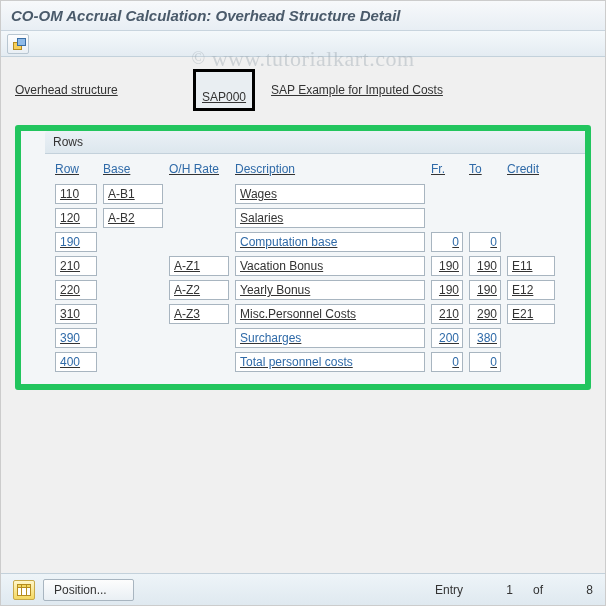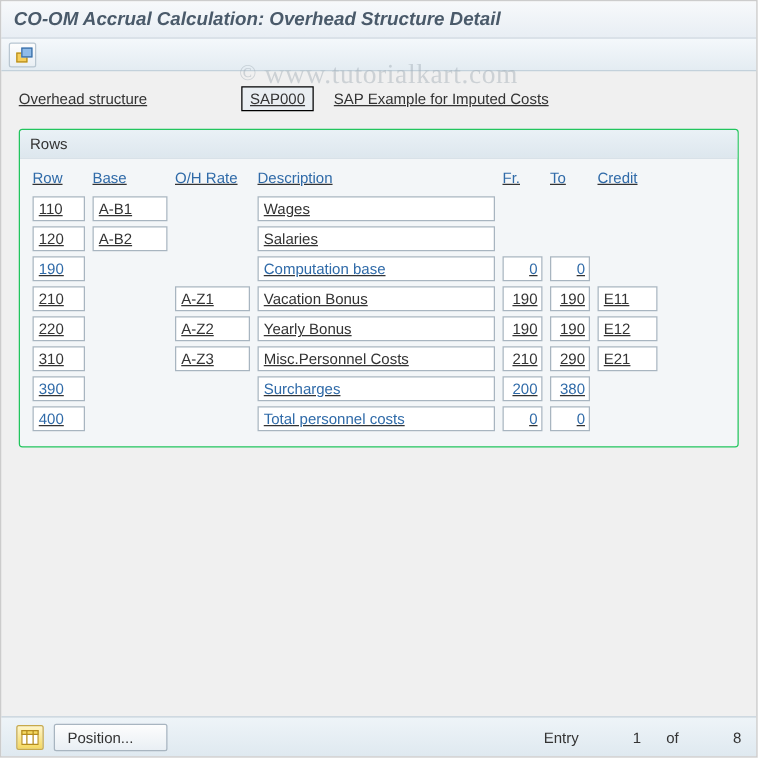--- a/index.html
+++ b/index.html
@@ -54,35 +54,36 @@
     background:#8fbbe8; border:1px solid #3a6ea5;
   }
 
   .content {
     padding: 12px 14px 0 14px;
   }
   .ov-row { display:flex; align-items:center; gap:8px; margin-bottom:14px;text-decoration:underline;}
   .ov-label { width: 170px; }
   .ro-field {
     background:#e9eef2;
-    border:1px solid #000000;
-    padding:2px 6px;
+    border:3px solid #000000;
+    padding:18px 6px;
     min-width:54px;
     height:20px;
     line-height:15px;
     display:inline-block;
   }
   .ov-desc { margin-left: 8px; }
 
   .panel {
-    border:1px solid #22c55e;
+    border:6px solid #22c55e;
     border-radius:3px;
     background:#f3f6f8;
     margin-top:4px;
     padding-bottom:10px;
+    padding-left:24px;
   }
   .panel-title {
     background:linear-gradient(#eaf1f6,#dde7ee);
     border-bottom:1px solid #c3d1db;
     padding:4px 8px;
     border-radius:3px 3px 0 0;
     font-size:12px;
   }
   .grid-head, .grid-row {
     display:grid;

